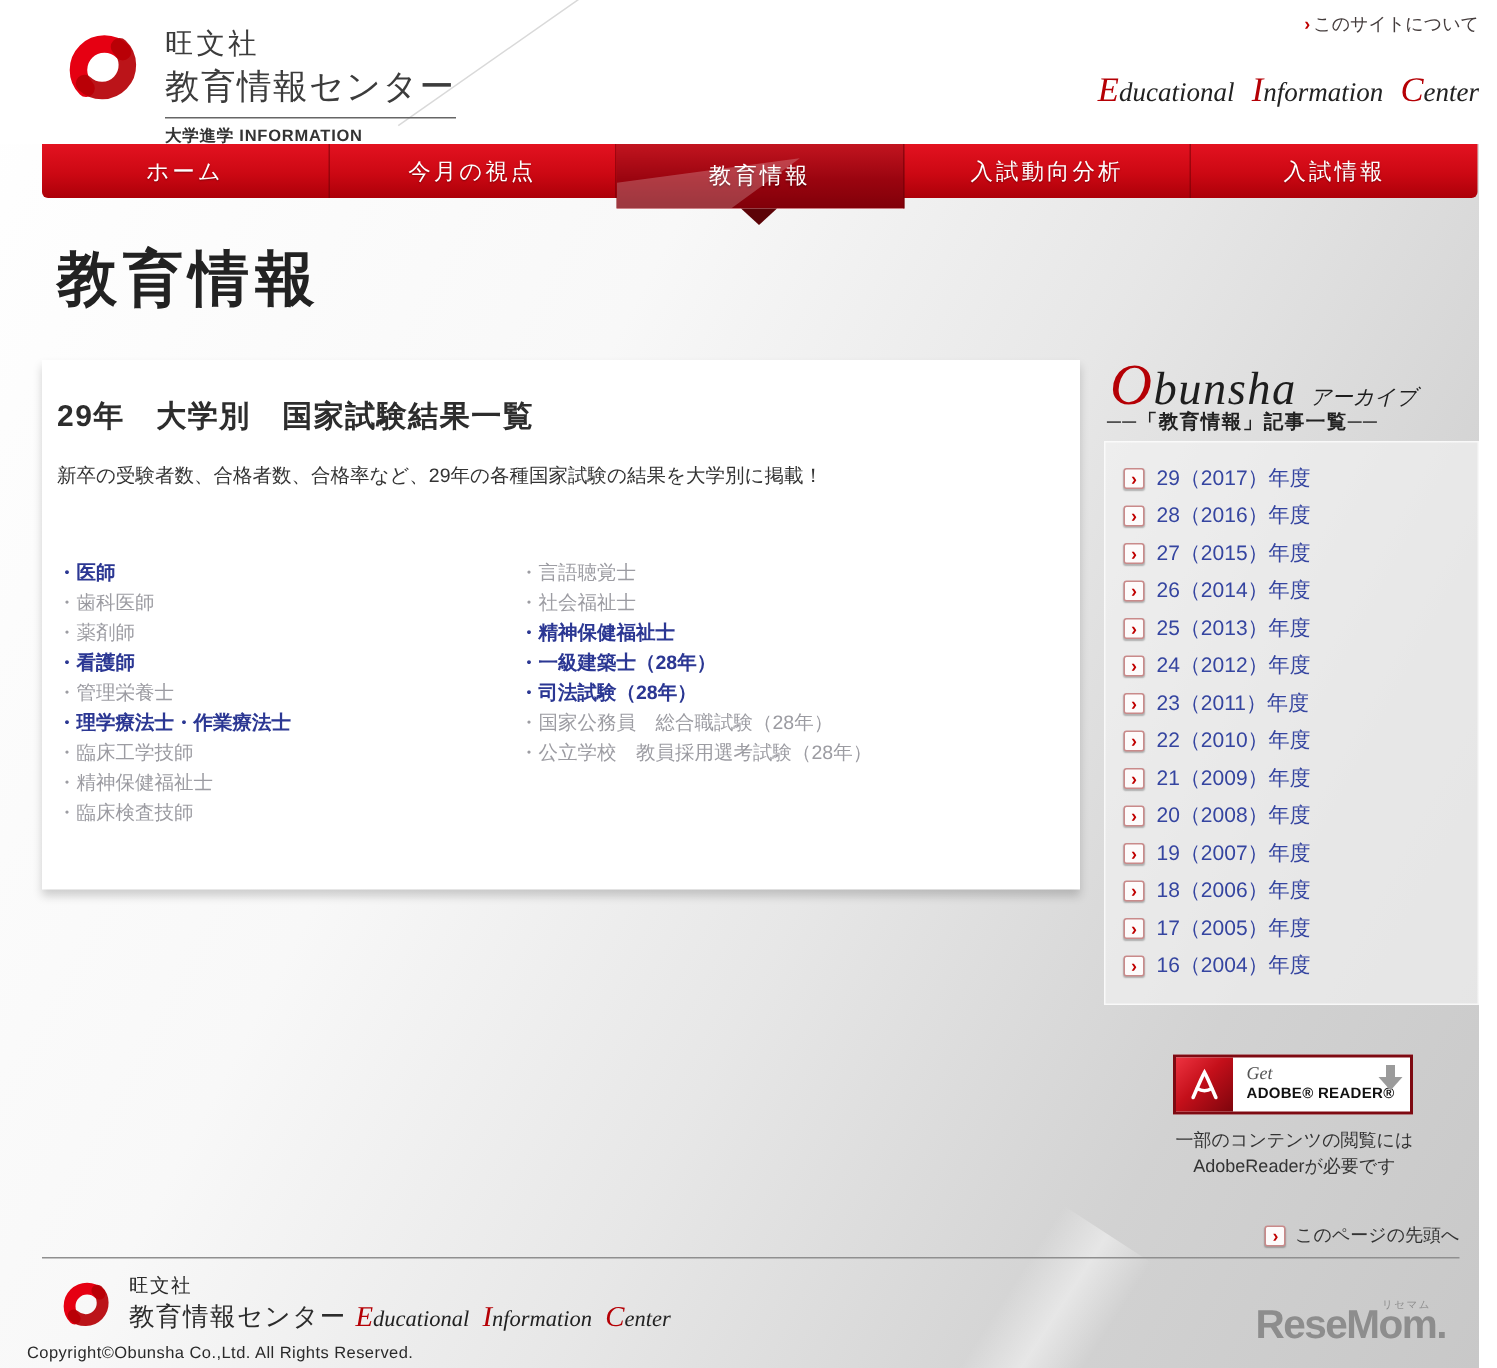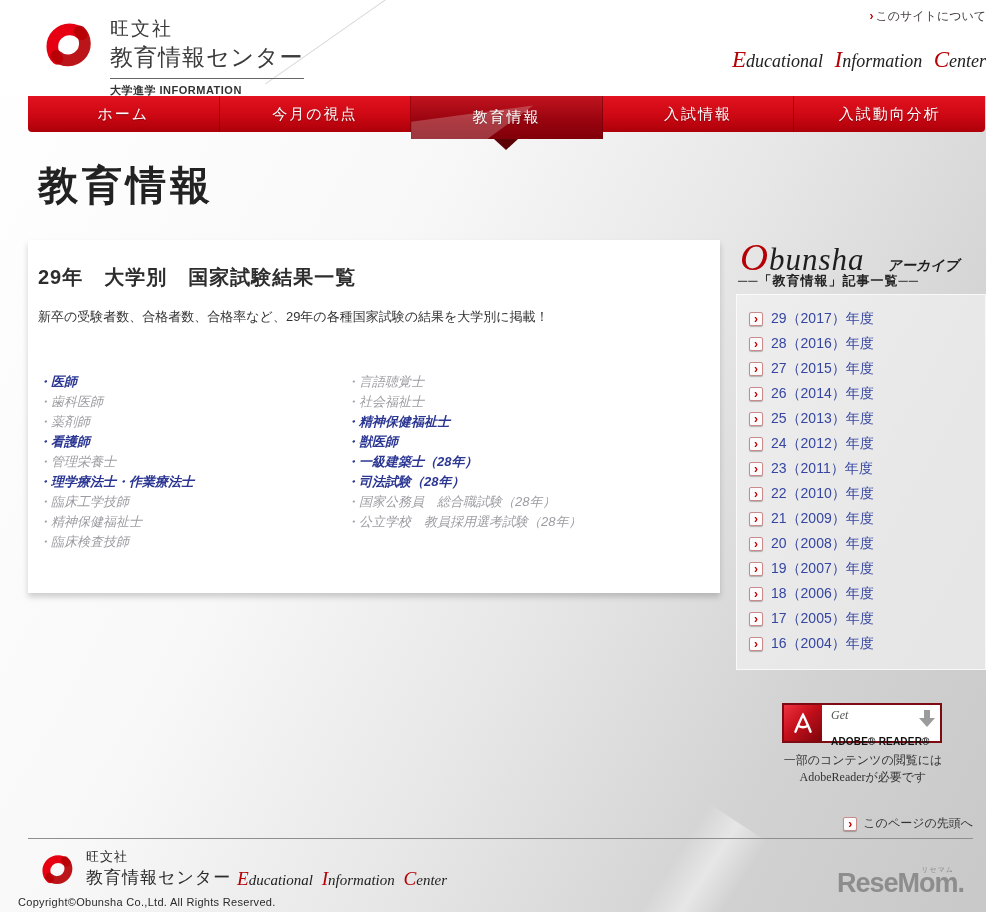--- a/index.html
+++ b/index.html
@@ -43,58 +43,58 @@
 
   
   .page-title { position:absolute; left:38px; top:158px; font-family:"Liberation Serif", serif;
                 font-size:40px; font-weight:600; color:#222; letter-spacing:4px; }
 
   
   .article { position:absolute; left:28px; top:240px; width:692px; height:353px; background:#fff;
              box-shadow:0 4px 6px rgba(0,0,0,.18); }
   .article h2 { position:absolute; left:10px; top:24px; font-size:20px; color:#2d2d2d; letter-spacing:1px; }
   .article .desc { position:absolute; left:10px; top:68px; font-size:13px; color:#333; }
-  .link-col { position:absolute; top:132px; list-style:none;font-style:italic; }
+  .link-col { position:absolute; top:132px; list-style:none; }
   .link-col.left  { left:10px; }
   .link-col.right { left:318px; }
   .link-col li { height:20px; line-height:20px; font-size:13px; white-space:nowrap; }
   .link-col li::before { content:"・"; }
   .link-col li.linked { color:#2b3793; font-weight:bold; cursor:pointer; }
   .link-col li.plain  { color:#9c9ca2; }
 
   
   .archives-title { position:absolute; left:740px; top:234px; font-family:"Liberation Serif", serif;
                     font-style:italic; color:#1e1e1e; }
   .archives-title .word { display:inline-block; font-size:31px; letter-spacing:1px; }
   .archives-title .word::first-letter { color:#b50005; font-size:1.25em; }
-  .archives-title .suffix { font-size:14px; font-weight:bold; margin-left:19px; }
+  .archives-title .suffix { font-size:14px; font-weight:normal; margin-left:5px; }
   .archives-sub { position:absolute; left:738px; top:272px; font-family:"Liberation Serif", serif;
                   font-size:13px; font-weight:bold; color:#222; letter-spacing:1px; }
   .archive-panel { position:absolute; left:736px; top:294px; width:250px; height:376px;
                    background:rgba(243,243,243,.65); border:1px solid rgba(255,255,255,.7); padding:11px 0 0 12px; }
   .archive-item { display:flex; align-items:center; height:25px; cursor:pointer; }
   .sq-chevron { display:inline-flex; align-items:center; justify-content:center; width:14px; height:14px;
                 background:#fdfbfb; border:1px solid #c98a8a; border-radius:2px; color:#c00000;
                 font-size:12px; font-weight:bold; line-height:1; box-shadow:0 1px 1px rgba(0,0,0,.25); }
   .archive-item .lbl { margin-left:8px; font-size:14px; color:#3545a0; }
 
   
   .adobe-badge { position:absolute; left:782px; top:703px; width:160px; height:40px; background:#fff;
                  border:2px solid #7e0a12; display:flex; cursor:pointer; }
   .adobe-sq { width:38px; height:100%; background:linear-gradient(135deg,#ee3340 0%,#c40f1a 45%,#7d050c 100%);
               display:flex; align-items:center; justify-content:center; }
   .adobe-txt { padding:3px 0 0 9px; position:relative; flex:1; }
   .adobe-get { font-family:"Liberation Serif", serif; font-style:italic; font-size:12px; color:#555; }
-  .adobe-name { font-size:10px; font-weight:bold; color:#111; letter-spacing:.2px; margin-top:13px; }
+  .adobe-name { font-size:10px; font-weight:bold; color:#111; letter-spacing:.2px; margin-top:1px; }
   .dl-arrow { position:absolute; right:5px; top:5px; }
   .dl-arrow .stem { width:6px; height:8px; background:#9b9b9b; margin:0 auto; }
   .dl-arrow .head { width:0; height:0; border-left:8px solid transparent; border-right:8px solid transparent;
                     border-top:9px solid #9b9b9b; }
   .adobe-caption { position:absolute; left:768px; top:752px; width:190px; text-align:center;
-                   font-size:12px; color:#333; line-height:17px;font-family:Liberation Serif, serif; }
+                   font-size:12px; color:#333; line-height:17px; }
 
   
   .page-top { position:absolute; right:13px; top:815px; display:flex; align-items:center; cursor:pointer; }
   .page-top .lbl { margin-left:6px; font-size:12px; color:#333; }
 
   
   .footer-rule { position:absolute; left:28px; right:13px; top:838px; height:1px; background:#8f8f8f; }
   .footer-stripe { position:absolute; left:660px; top:810px; width:70px; height:160px;
                    background:linear-gradient(to right, rgba(255,255,255,0), rgba(255,255,255,.45), rgba(255,255,255,0));
                    transform:rotate(33deg); pointer-events:none; }
@@ -141,22 +141,22 @@
       <span class="eic-word">Educational</span>
       <span class="eic-word">Information</span>
       <span class="eic-word">Center</span>
     </div>
   </div>
 
   <div class="nav">
     <div class="nav-tab">ホーム</div>
     <div class="nav-tab">今月の視点</div>
     <div class="nav-tab active">教育情報</div>
+    <div class="nav-tab">入試動向分析</div>
     <div class="nav-tab">入試情報</div>
-    <div class="nav-tab">入試動向分析</div>
   </div>
 
   <div class="page-title">教育情報</div>
 
   <div class="article">
     <h2>29年　大学別　国家試験結果一覧</h2>
     <div class="desc">新卒の受験者数、合格者数、合格率など、29年の各種国家試験の結果を大学別に掲載！</div>
 
     <ul class="link-col left">
       <li class="linked">医師</li>
@@ -167,21 +167,20 @@
       <li class="linked">理学療法士・作業療法士</li>
       <li class="plain">臨床工学技師</li>
       <li class="plain">精神保健福祉士</li>
       <li class="plain">臨床検査技師</li>
     </ul>
 
     <ul class="link-col right">
       <li class="plain">言語聴覚士</li>
       <li class="plain">社会福祉士</li>
       <li class="linked">精神保健福祉士</li>
-      <li class="linked">獣医師</li>
       <li class="linked">一級建築士（28年）</li>
       <li class="linked">司法試験（28年）</li>
       <li class="plain">国家公務員　総合職試験（28年）</li>
       <li class="plain">公立学校　教員採用選考試験（28年）</li>
     </ul>
   </div>
 
   <div class="archives-title">
     <span class="word">Obunsha</span>
     <span class="suffix">アーカイブ</span>

